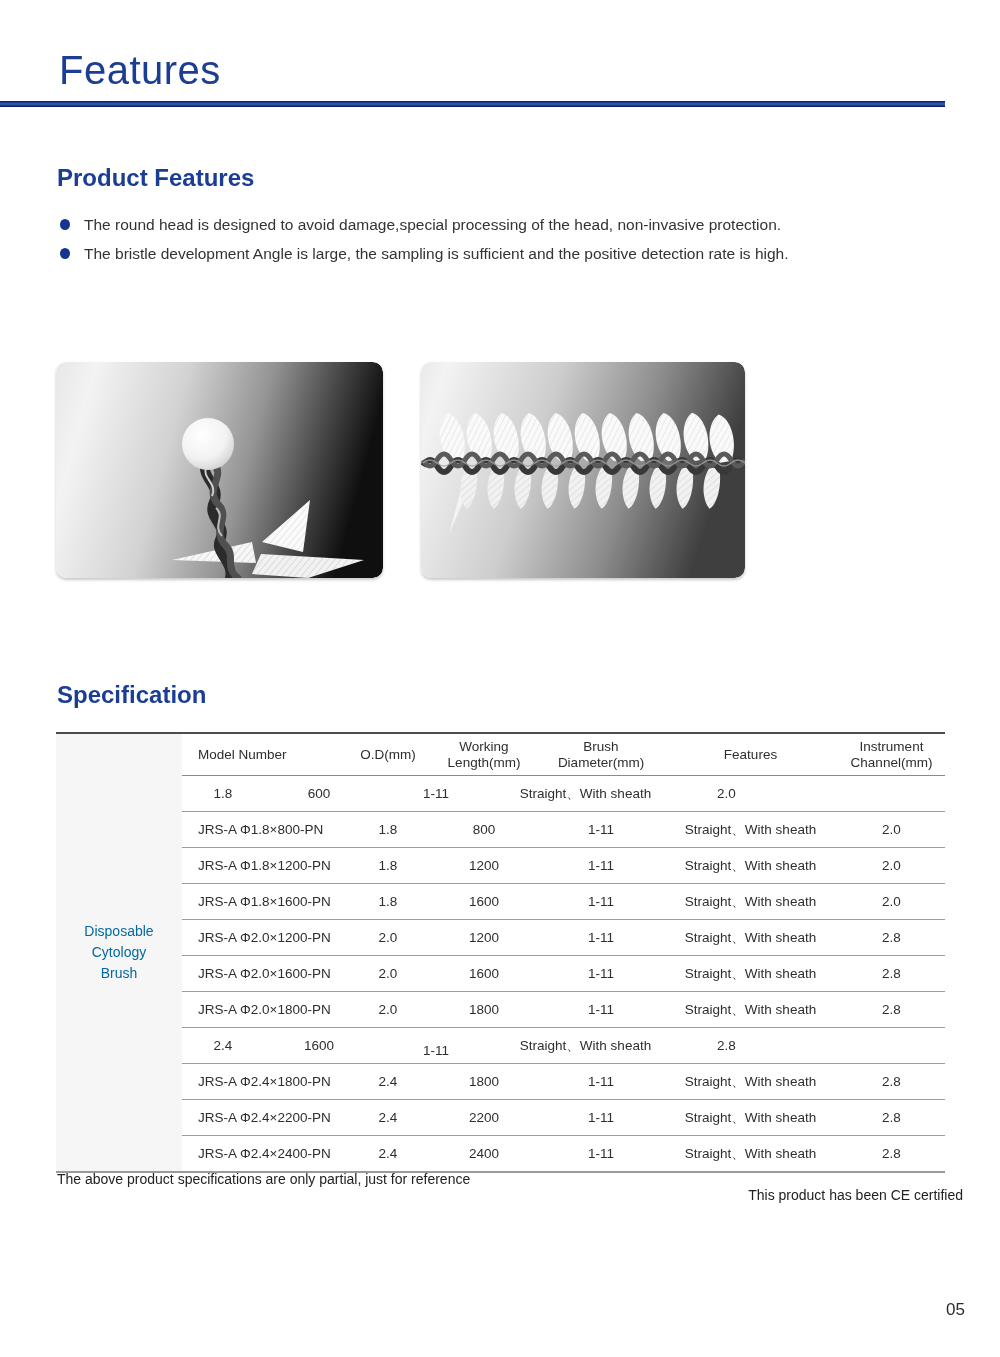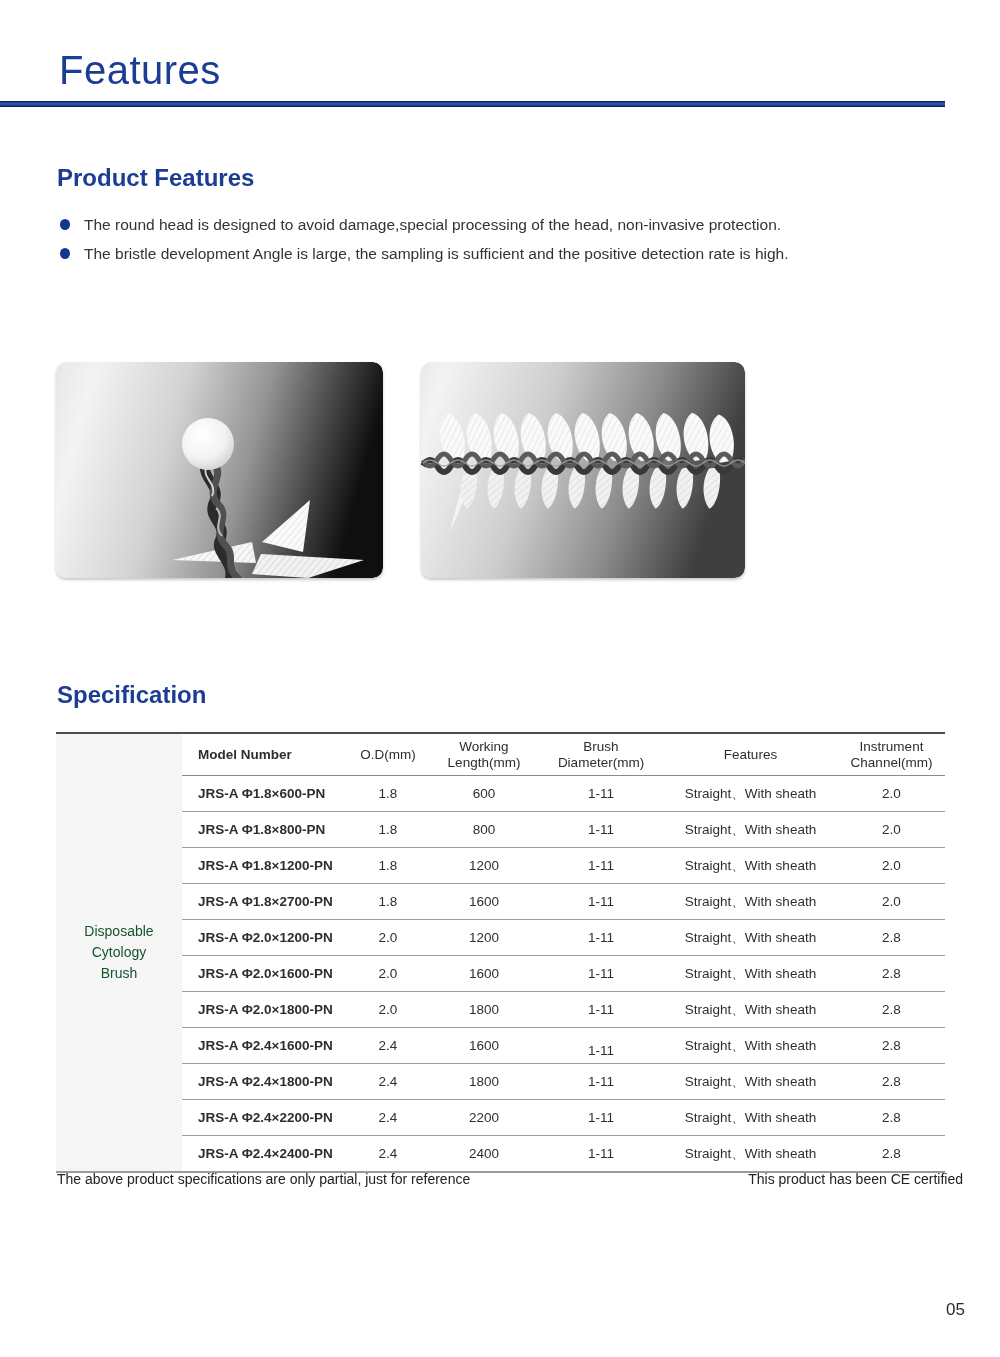--- a/index.html
+++ b/index.html
@@ -36,43 +36,43 @@
   .photo svg { display:block; width:100%; height:100%; }
 
   .spec-table {
     position:absolute; left:56px; top:732px; width:889px; display:flex;
     border-top:2px solid #4c4c4c; border-bottom:2px solid #9a9a9a;
     color:#2e2e2e;
   }
   .row-label {
     width:126px; background:#f6f6f6; display:flex; align-items:center;
     justify-content:center; text-align:center; white-space:pre-line;
-    font-size:14px; line-height:21px; color:#14532d;
+    font-size:14px; line-height:21px; color:#0369a1;
   }
   .t-right { width:763px; }
   .t-head { display:flex; height:41px; border-bottom:1px solid #8a8a8a; }
   .hcell, .cell {
     display:flex; align-items:center; justify-content:center; text-align:center;
     font-size:13.5px;
   }
   .hcell { white-space:pre-line; line-height:16px; }
-  .c-model   { width:165px; justify-content:flex-start; text-align:left; padding-left:16px; box-sizing:border-box;font-weight:bold; }
+  .c-model   { width:165px; justify-content:flex-start; text-align:left; padding-left:16px; box-sizing:border-box; }
   .c-od      { width:82px; }
   .c-working { width:110px; }
   .c-brush   { width:124px; }
   .c-features{ width:175px; }
   .c-channel { width:107px; }
   .row { display:flex; height:35px; border-bottom:1px solid #9d9d9d; }
   .row:last-of-type { border-bottom:none; }
   
   .t-rows .row:nth-of-type(8) .c-brush { transform:translateY(5px); }
 
   .footer-note { position:absolute; top:1171px; font-size:14px; color:#222222; }
   .footer-left { left:57px; }
-  .footer-right { right:55px; text-align:left; }
+  .footer-right { right:55px; text-align:left;margin-top:16px; }
   .page-number { position:absolute; right:53px; top:1300px; font-size:17px; color:#2b2b2b; }
 </style>
 </head>
 <body>
 
 <div class="page">
 
   <div class="page-title">Features</div>
   <div class="title-rule"></div>
 
@@ -188,21 +188,20 @@
 Length(mm)</div>
         <div class="hcell c-brush">Brush
 Diameter(mm)</div>
         <div class="hcell c-features">Features</div>
         <div class="hcell c-channel">Instrument
 Channel(mm)</div>
       </div>
       <div class="t-rows">
 
           <div class="row">
-            <div class="cell c-model">JRS-A Φ1.8×600-PN</div>
             <div class="cell c-od">1.8</div>
             <div class="cell c-working">600</div>
             <div class="cell c-brush">1-11</div>
             <div class="cell c-features">Straight、With sheath</div>
             <div class="cell c-channel">2.0</div>
           </div>
 
           <div class="row">
             <div class="cell c-model">JRS-A Φ1.8×800-PN</div>
             <div class="cell c-od">1.8</div>
@@ -215,21 +214,21 @@
           <div class="row">
             <div class="cell c-model">JRS-A Φ1.8×1200-PN</div>
             <div class="cell c-od">1.8</div>
             <div class="cell c-working">1200</div>
             <div class="cell c-brush">1-11</div>
             <div class="cell c-features">Straight、With sheath</div>
             <div class="cell c-channel">2.0</div>
           </div>
 
           <div class="row">
-            <div class="cell c-model">JRS-A Φ1.8×2700-PN</div>
+            <div class="cell c-model">JRS-A Φ1.8×1600-PN</div>
             <div class="cell c-od">1.8</div>
             <div class="cell c-working">1600</div>
             <div class="cell c-brush">1-11</div>
             <div class="cell c-features">Straight、With sheath</div>
             <div class="cell c-channel">2.0</div>
           </div>
 
           <div class="row">
             <div class="cell c-model">JRS-A Φ2.0×1200-PN</div>
             <div class="cell c-od">2.0</div>
@@ -251,21 +250,20 @@
           <div class="row">
             <div class="cell c-model">JRS-A Φ2.0×1800-PN</div>
             <div class="cell c-od">2.0</div>
             <div class="cell c-working">1800</div>
             <div class="cell c-brush">1-11</div>
             <div class="cell c-features">Straight、With sheath</div>
             <div class="cell c-channel">2.8</div>
           </div>
 
           <div class="row">
-            <div class="cell c-model">JRS-A Φ2.4×1600-PN</div>
             <div class="cell c-od">2.4</div>
             <div class="cell c-working">1600</div>
             <div class="cell c-brush">1-11</div>
             <div class="cell c-features">Straight、With sheath</div>
             <div class="cell c-channel">2.8</div>
           </div>
 
           <div class="row">
             <div class="cell c-model">JRS-A Φ2.4×1800-PN</div>
             <div class="cell c-od">2.4</div>

